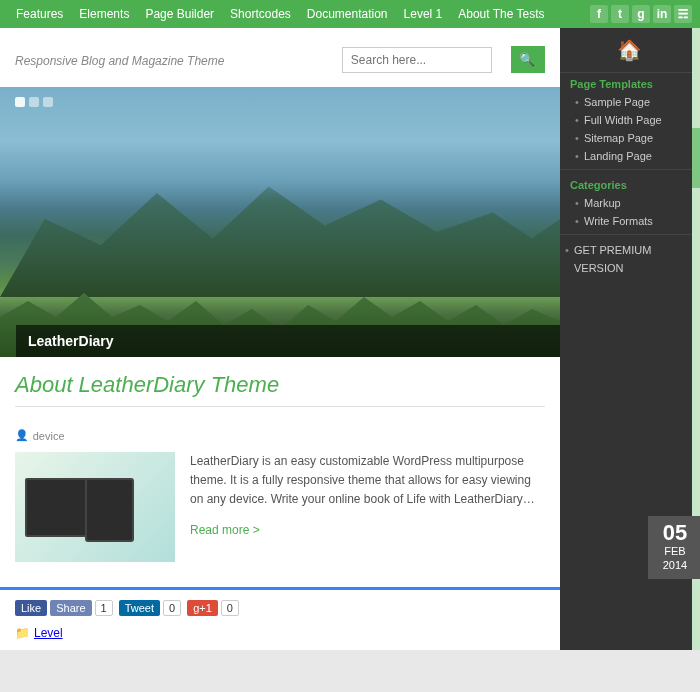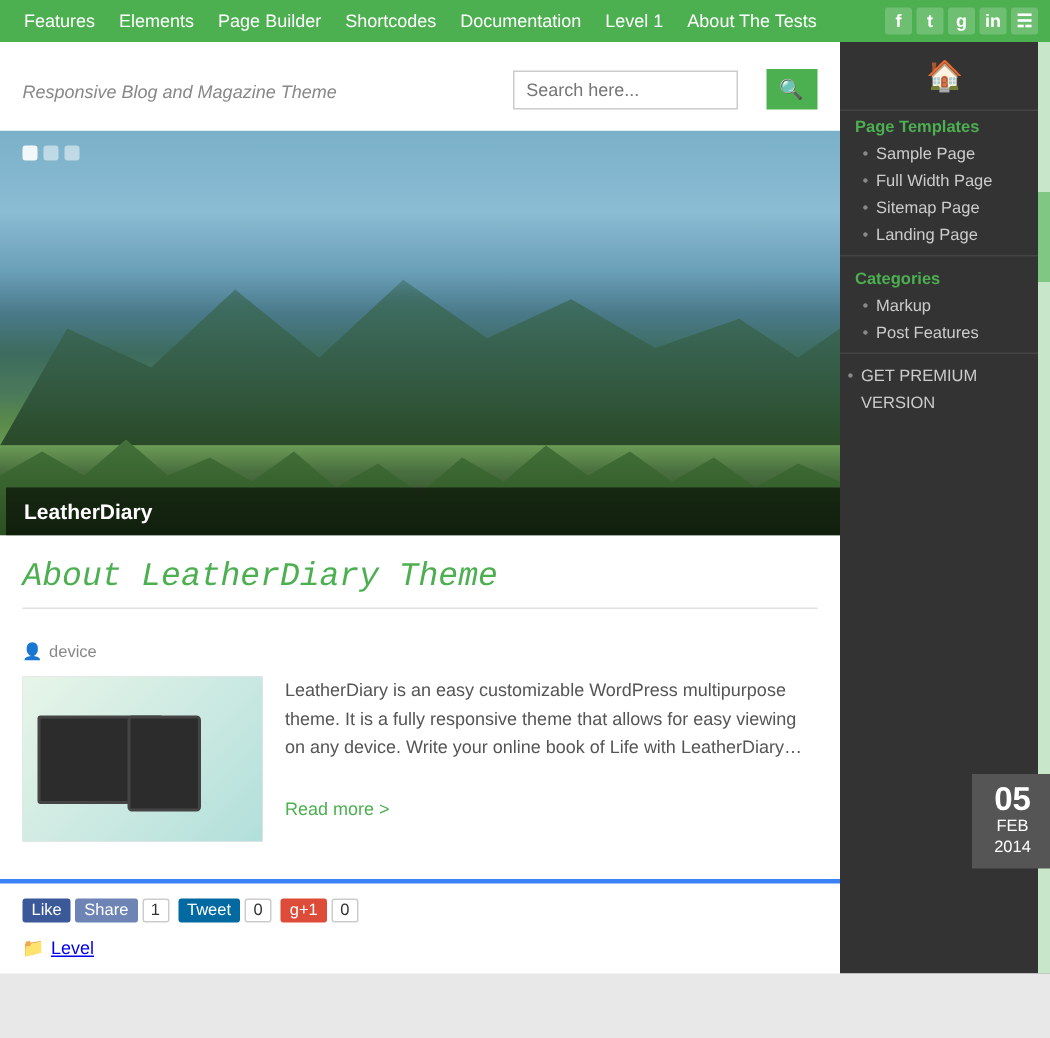--- a/index.html
+++ b/index.html
@@ -153,21 +153,21 @@
       width: 10px; height: 10px;
       background: rgba(255,255,255,0.5);
       border-radius: 2px;
     }
     .dot.active { background: rgba(255,255,255,0.9); }
 
     
     .slide-caption {
       position: absolute;
       bottom: 0;
-      left: 4px;
+      left: 16px;
       right: 0;
       background: rgba(0,0,0,0.6);
       color: white;
       padding: 8px 12px;
       z-index: 10;
     }
     .slide-title {
       font-size: 14px;
       font-weight: bold;
     }
@@ -175,21 +175,21 @@
       font-size: 11px;
       color: #ccc;
       margin-top: 2px;
     }
 
     
     .about-section {
       padding: 15px 15px 10px 15px;
     }
     .about-title {
-      font-family: Liberation Mono, monospace;
+      font-family: Liberation Sans, sans-serif;
       font-size: 22px;
       color: #4caf50;
       font-style: italic;
       font-weight: normal;
       padding-bottom: 8px;
       border-bottom: 1px solid #e0e0e0;
       margin-bottom: 12px;
     }
 
     .post-section {
@@ -252,21 +252,21 @@
       background: #2c2c2c;
       border-radius: 3px;
       border: 2px solid #444;
     }
 
     .post-text { flex: 1; }
     .post-text p {
       font-size: 12px;
       color: #555;
       line-height: 1.6;
-      margin-bottom: 22px;
+      margin-bottom: 12px;
     }
     .read-more {
       color: #4caf50;
       text-decoration: none;
       font-size: 12px;
     }
 
     
     .social-bar {
       padding: 10px 15px 5px 15px;
@@ -532,21 +532,21 @@
       <div class="sidebar-section-title">Page Templates</div>
       <div class="sidebar-item">Sample Page</div>
       <div class="sidebar-item">Full Width Page</div>
       <div class="sidebar-item">Sitemap Page</div>
       <div class="sidebar-item">Landing Page</div>
 
       <div class="sidebar-divider"></div>
 
       <div class="sidebar-section-title">Categories</div>
       <div class="sidebar-item">Markup</div>
-      <div class="sidebar-item">Post Features</div>
+      <div class="sidebar-item">Write Formats</div>
 
       <div class="sidebar-divider"></div>
 
       <div class="sidebar-premium">GET PREMIUM</div>
       <div class="sidebar-version">VERSION</div>
 
       <div class="scrollbar-track">
         <div class="scrollbar-thumb"></div>
       </div>
     </aside>

